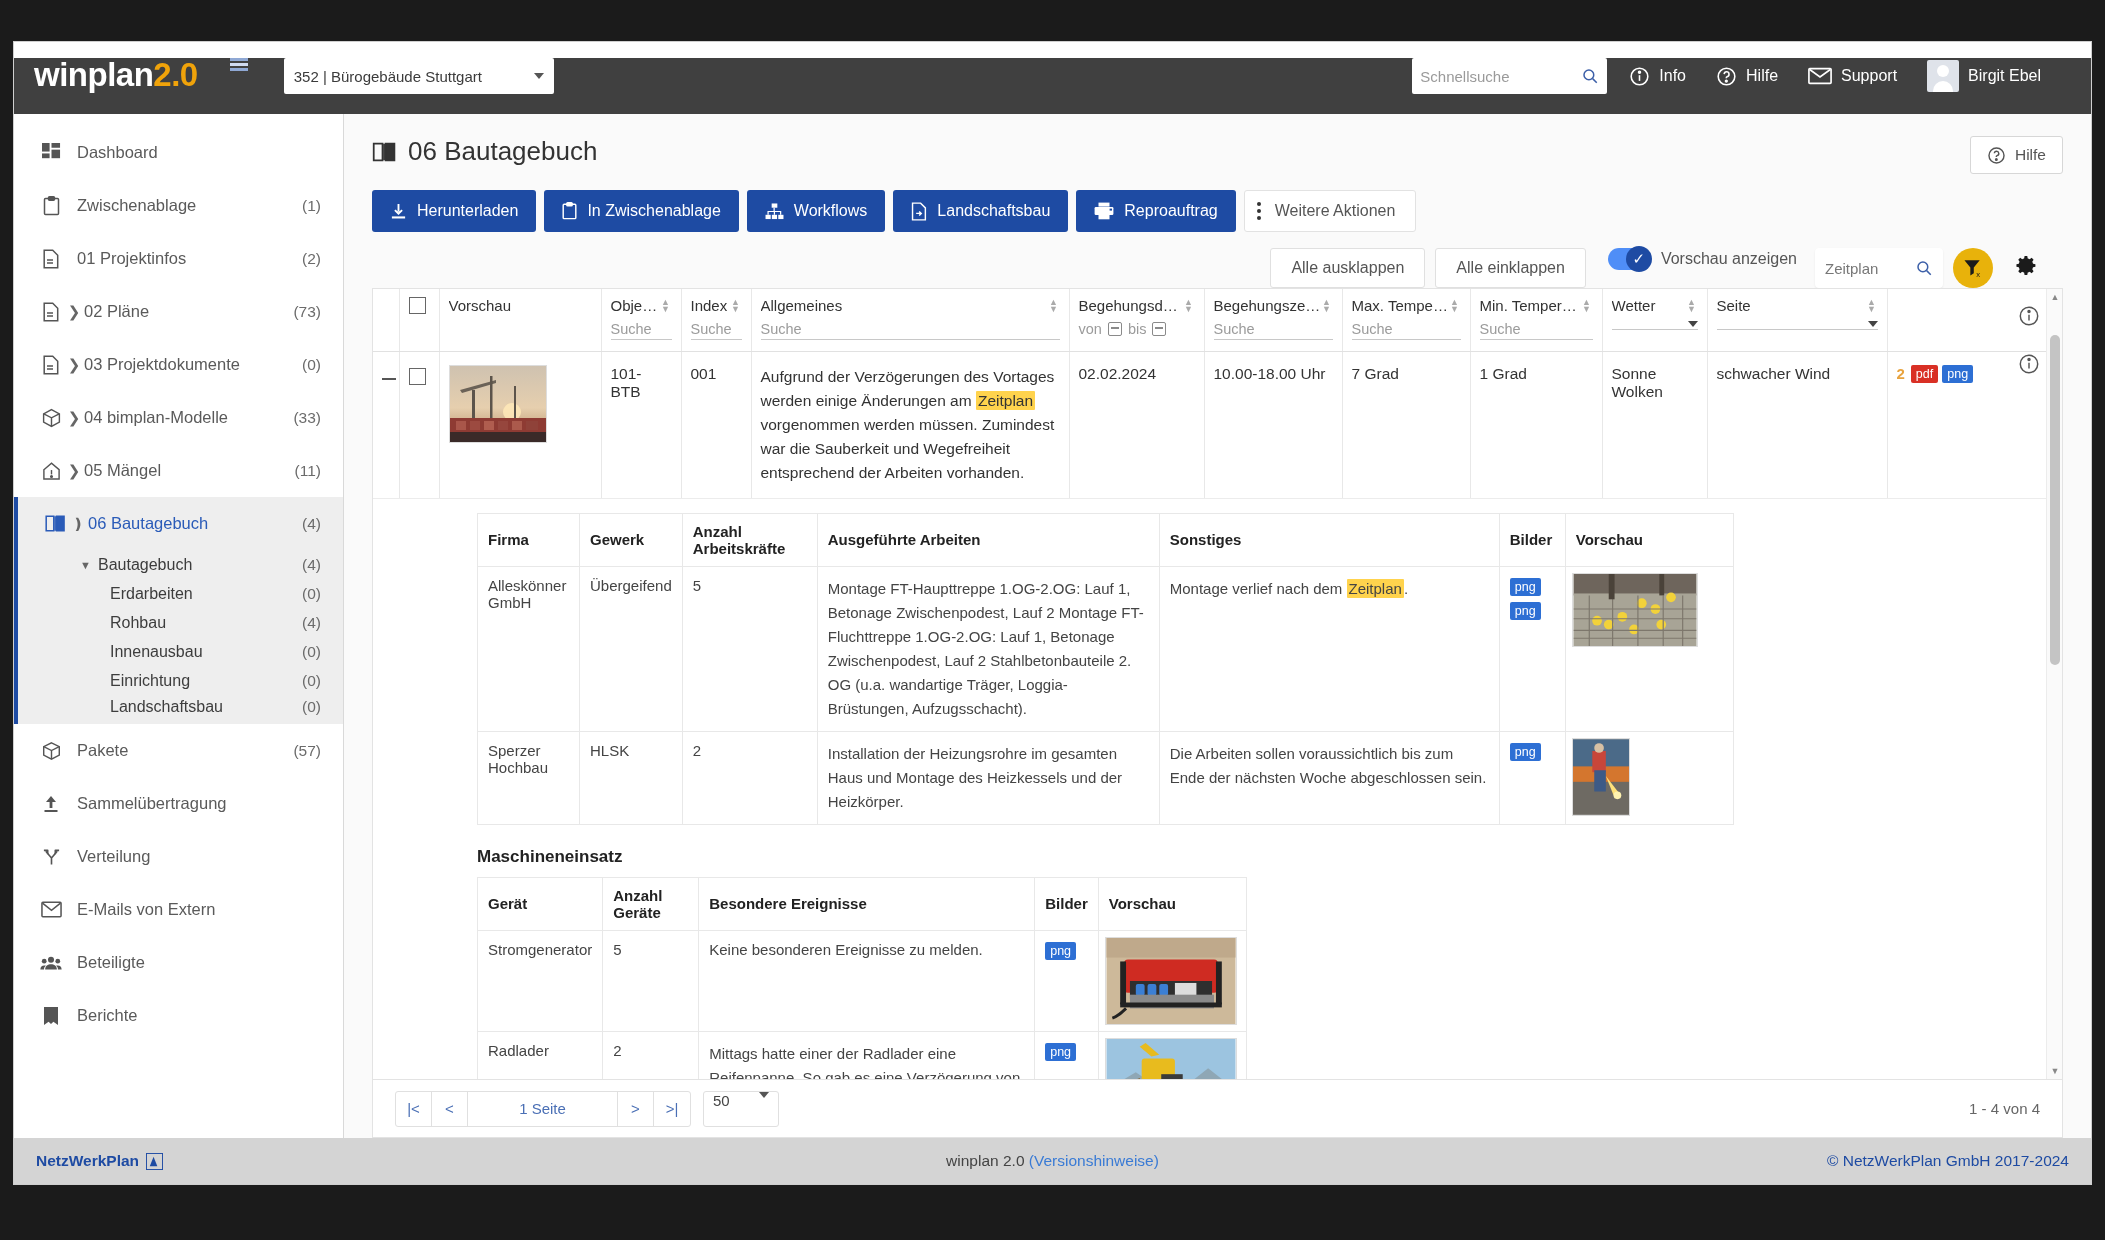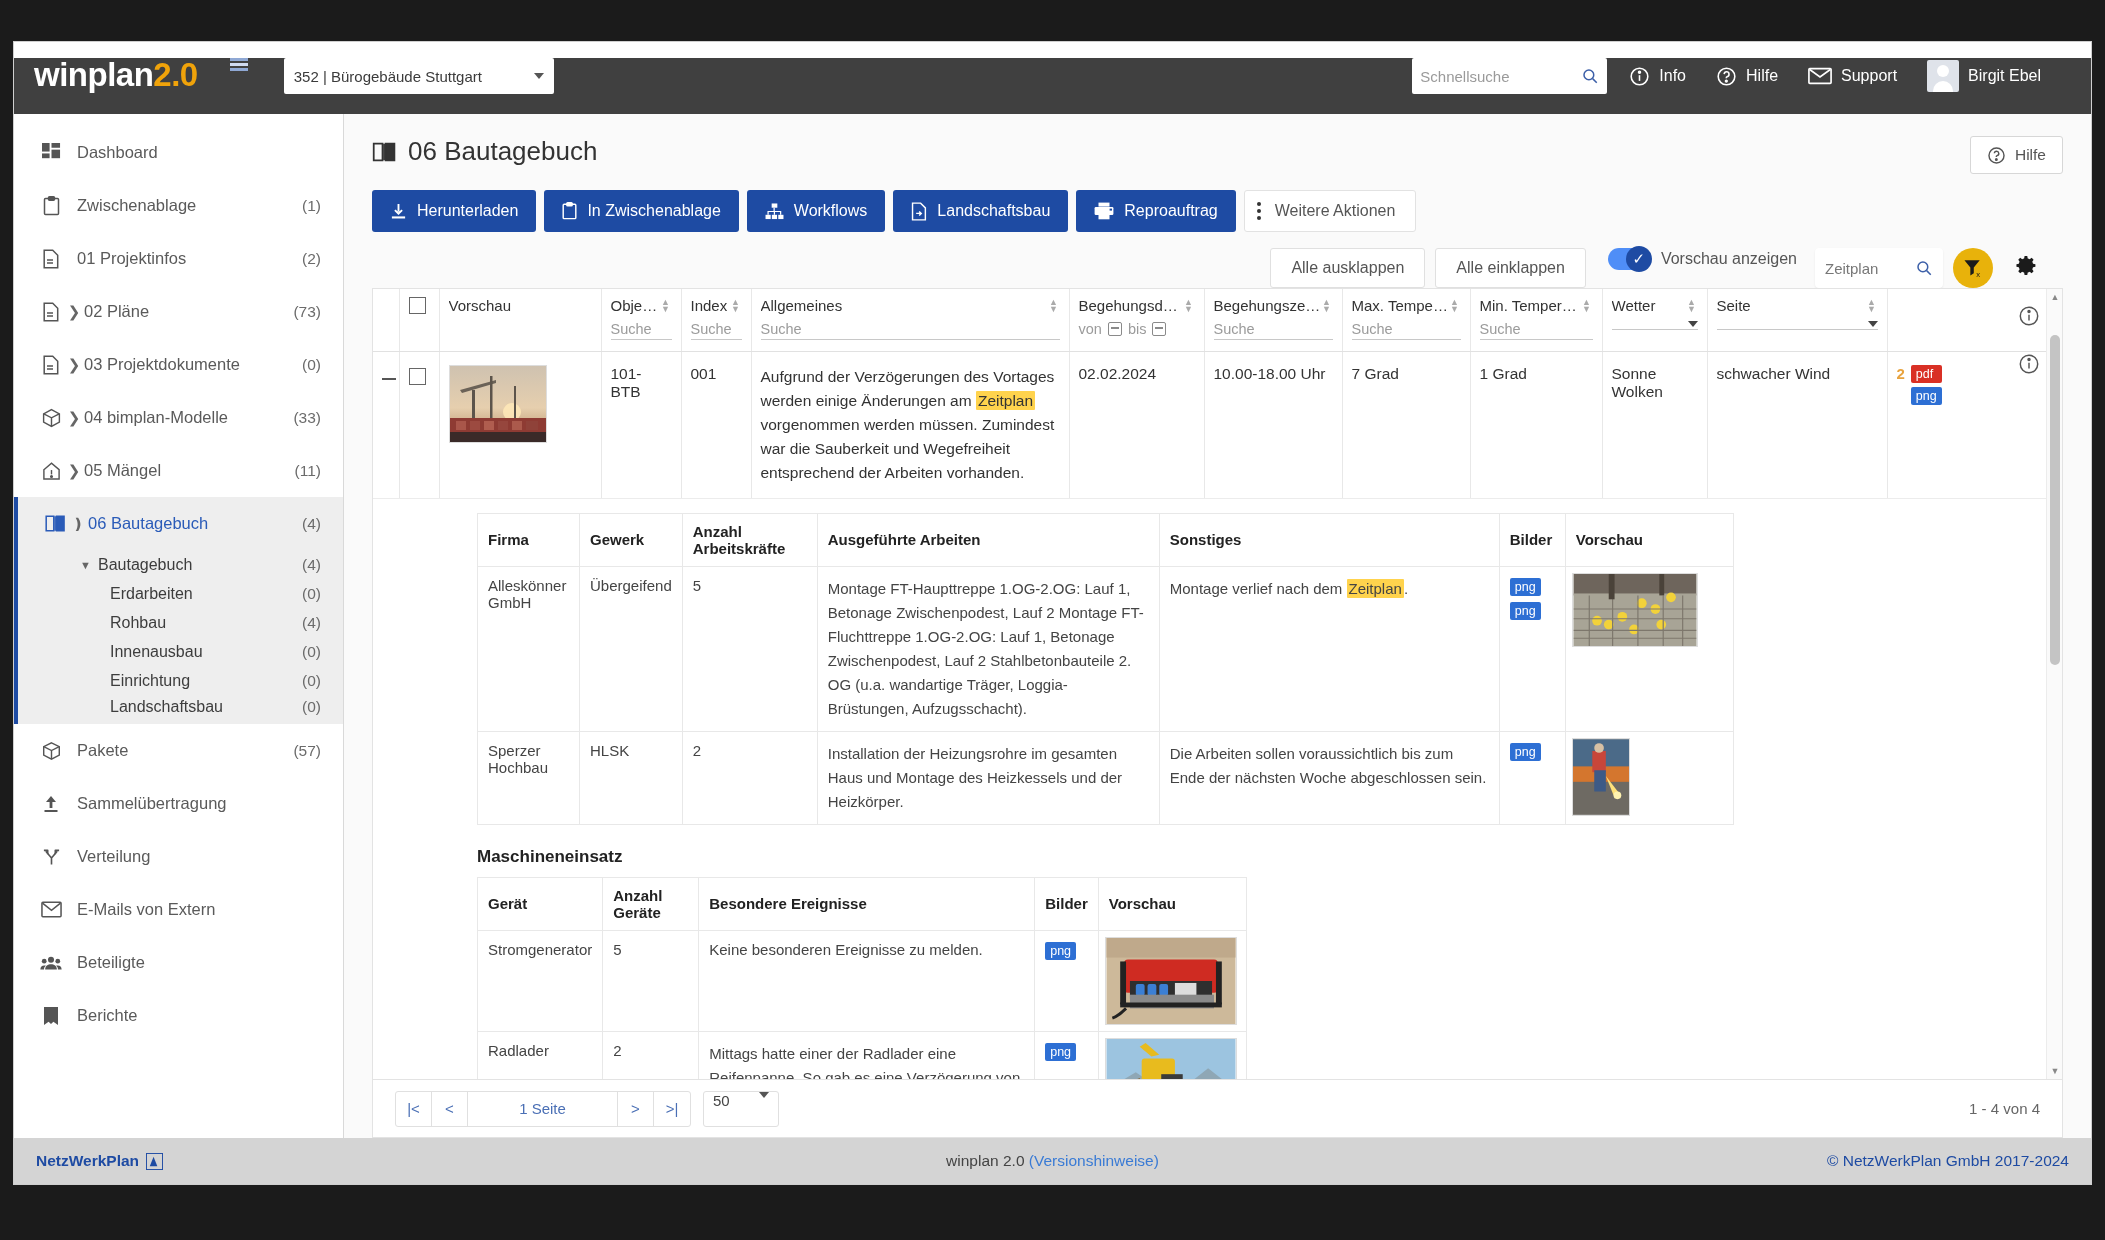--- a/index.html
+++ b/index.html
@@ -693,21 +693,21 @@
                 <td style="line-height:1.55"><span>Aufgrund der Verzögerungen des Vortages werden einige Änderungen am </span><span class="hl">Zeitplan</span><span> vorgenommen werden müssen. Zumindest war die Sauberkeit und Wegefreiheit entsprechend der Arbeiten vorhanden.</span></td>
                 <td>02.02.2024</td>
                 <td>10.00-18.00 Uhr</td>
                 <td>7 Grad</td>
                 <td>1 Grad</td>
                 <td>Sonne Wolken</td>
                 <td>schwacher Wind</td>
                 <td>
                   <div style="display:flex;gap:6px;align-items:flex-start">
                     <span style="color:#e8a33d;font-weight:bold;font-size:15px">2</span>
-                    <span style="display:flex;flex-direction:column;gap:4px">
+                    <span style="display:flex;flex-direction:row;gap:4px">
                       <span class="badge-pdf">pdf</span>
                       <span class="badge-png">png</span>
                     </span>
                   </div>
                 </td>
               </tr>
             </tbody>
           </table>
 
           <div style="position:absolute;right:22px;top:16px">

